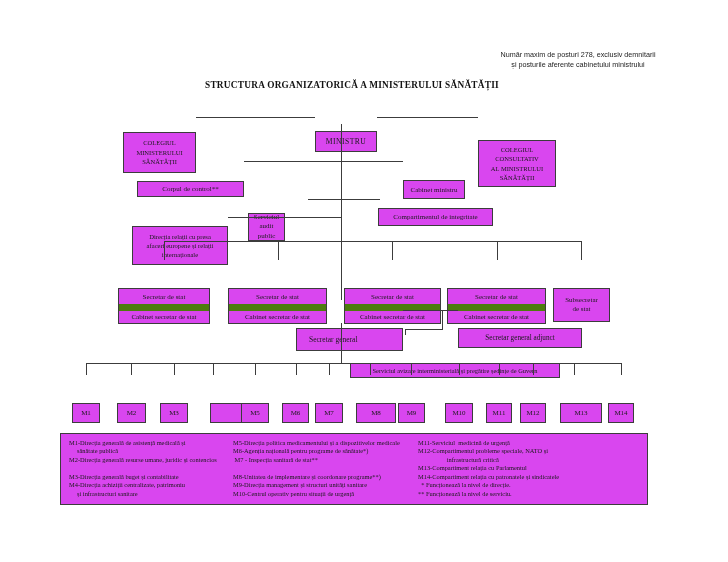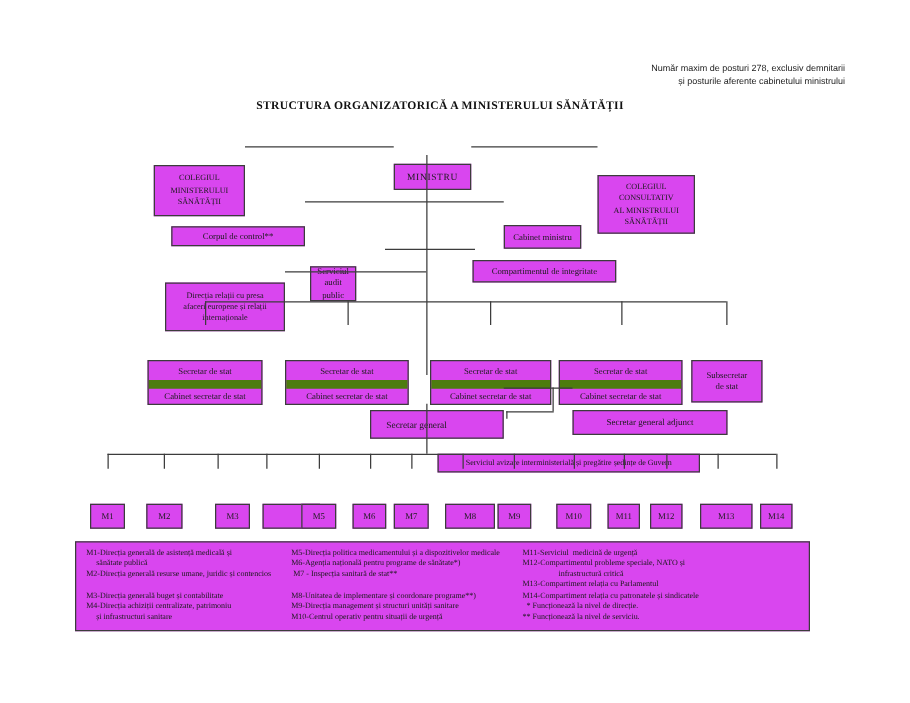--- a/index.html
+++ b/index.html
@@ -1,18 +1,18 @@
 <!DOCTYPE html>
 <html><head>
 <meta charset="utf-8">
 <style>
   html,body{margin:0;padding:0;background:#fff;}
   #canvas{position:relative;width:728px;height:562px;background:#ffffff;
           font-family:"Liberation Serif","DejaVu Serif",serif;color:#1a1a1a;overflow:hidden;}
-  .note{position:absolute;left:480px;top:50px;width:196px;text-align:right;
+  .note{position:absolute;left:480px;top:50px;width:196px;text-align:center;
         font-family:"Liberation Sans","DejaVu Sans",sans-serif;font-size:7.2px;line-height:1.4;
         white-space:pre-line;color:#222;}
   .title{position:absolute;left:114px;top:80px;width:476px;text-align:center;
          font-weight:bold;font-size:9.3px;letter-spacing:.25px;color:#111;}
   .box{position:absolute;box-sizing:border-box;border:1px solid #3c3c3c;background:#d946ef;
        display:flex;align-items:center;justify-content:center;text-align:center;
        white-space:pre-line;color:#1a1a1a;margin-top:28px;}
   .hl,.vl{position:absolute;background:#3c3c3c;}
   .hl{height:1px;} .vl{width:1px;}
   #b-colmin{left:123px;top:104px;width:73px;height:41px;font-size:6.5px;line-height:1.45;}
@@ -26,21 +26,21 @@
   .ss{top:260px;height:36px;flex-direction:column;justify-content:stretch;align-items:stretch;padding:0;}
   .ss-top{height:15px;border-bottom:7px solid #4d7c0f;display:flex;align-items:center;justify-content:center;font-size:7px;}
   .ss-bot{flex:1;display:flex;align-items:center;justify-content:center;font-size:7px;}
   #b-ss1{left:118px;width:92px;} #b-ss2{left:228px;width:99px;}
   #b-ss3{left:344px;width:97px;} #b-ss4{left:447px;width:99px;}
   #b-subsec{left:553px;top:260px;width:57px;height:34px;font-size:7px;line-height:1.35;}
   #b-sg{left:296px;top:300px;width:107px;height:23px;font-size:7.5px;justify-content:flex-start;padding-left:12px;text-align:left;}
   #b-sga{left:458px;top:300px;width:124px;height:20px;font-size:7.2px;}
   #b-avizare{left:350px;top:335px;width:210px;height:15px;font-size:6.4px;}
   .m{top:375px;height:20px;font-size:7px;}
-  #b-m1{left:72px;width:28px;}  #b-m2{left:117px;width:29px;} #b-m3{left:172px;width:28px;}
+  #b-m1{left:72px;width:28px;}  #b-m2{left:117px;width:29px;} #b-m3{left:160px;width:28px;}
   #b-m4{left:210px;width:27px;padding-left:44px;} #b-m5{left:241px;width:28px;} #b-m6{left:282px;width:27px;}
   #b-m7{left:315px;width:28px;} #b-m8{left:356px;width:40px;} #b-m9{left:398px;width:27px;}
   #b-m10{left:445px;width:28px;} #b-m11{left:486px;width:26px;} #b-m12{left:520px;width:26px;}
   #b-m13{left:560px;width:42px;} #b-m14{left:608px;width:26px;}
   #legend{left:60px;top:405px;width:588px;height:72px;display:block;}
   .lg-col{position:absolute;top:5px;font-size:6.4px;line-height:1.32;white-space:pre-wrap;
           text-align:left;color:#1a1a1a;}
   #lg1{left:8px;width:162px;} #lg2{left:172px;width:183px;} #lg3{left:357px;width:228px;}
 </style>
 </head>

